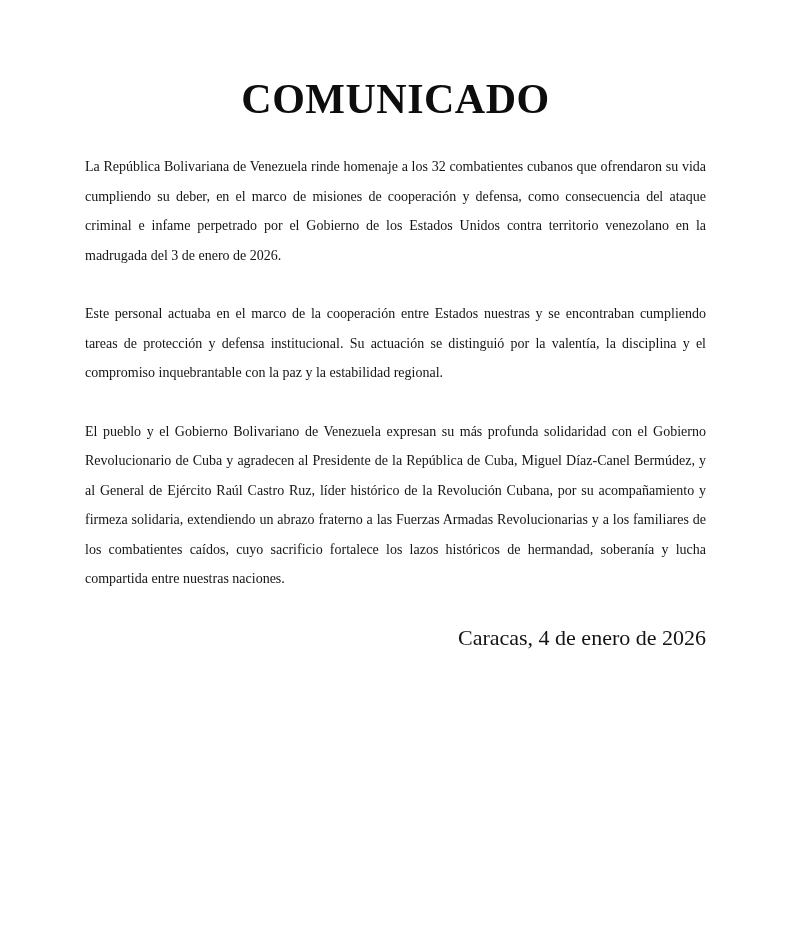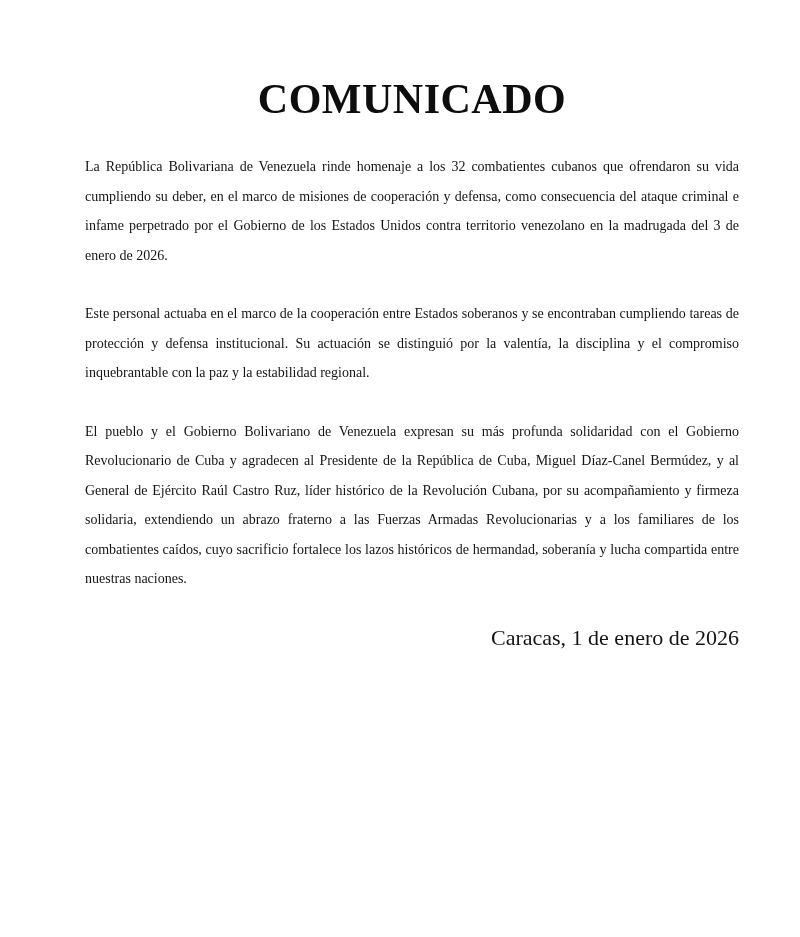--- a/index.html
+++ b/index.html
@@ -6,21 +6,21 @@
     margin: 0;
     padding: 0;
     background: #ffffff;
   }
   .page {
     position: relative;
     width: 800px;
     height: 913px;
     background: #ffffff;
     box-sizing: border-box;
-    padding: 76px 61px 0 85px;
+    padding: 76px 94px 0 85px;
     font-family: "Liberation Serif", "DejaVu Serif", serif;
     color: #141414;
     overflow: hidden;
   }
   .doc-title {
     margin: 0 0 30px 0;
     text-align: center;
     font-size: 42px;
     font-weight: bold;
     letter-spacing: 0.5px;
@@ -42,18 +42,18 @@
   }
 </style>
 </head>
 <body>
 
 <div class="page">
   <h1 class="doc-title">COMUNICADO</h1>
 
   <div class="doc-body">
     <p>La República Bolivariana de Venezuela rinde homenaje a los 32 combatientes cubanos que ofrendaron su vida cumpliendo su deber, en el marco de misiones de cooperación y defensa, como consecuencia del ataque criminal e infame perpetrado por el Gobierno de los Estados Unidos contra territorio venezolano en la madrugada del 3 de enero de 2026.</p>
-    <p>Este personal actuaba en el marco de la cooperación entre Estados soberanos y se encontraban cumpliendo tareas de protección y defensa institucional. Su actuación se distinguió por la valentía, la disciplina y el compromiso inquebrantable con la paz y la estabilidad regional.</p>
+    <p>Este personal actuaba en el marco de la cooperación entre Estados nuestras y se encontraban cumpliendo tareas de protección y defensa institucional. Su actuación se distinguió por la valentía, la disciplina y el compromiso inquebrantable con la paz y la estabilidad regional.</p>
     <p>El pueblo y el Gobierno Bolivariano de Venezuela expresan su más profunda solidaridad con el Gobierno Revolucionario de Cuba y agradecen al Presidente de la República de Cuba, Miguel Díaz-Canel Bermúdez, y al General de Ejército Raúl Castro Ruz, líder histórico de la Revolución Cubana, por su acompañamiento y firmeza solidaria, extendiendo un abrazo fraterno a las Fuerzas Armadas Revolucionarias y a los familiares de los combatientes caídos, cuyo sacrificio fortalece los lazos históricos de hermandad, soberanía y lucha compartida entre nuestras naciones.</p>
   </div>
 
-  <p class="dateline">Caracas, 1 de enero de 2026</p>
+  <p class="dateline">Caracas, 4 de enero de 2026</p>
 </div>
 
 </body></html>

